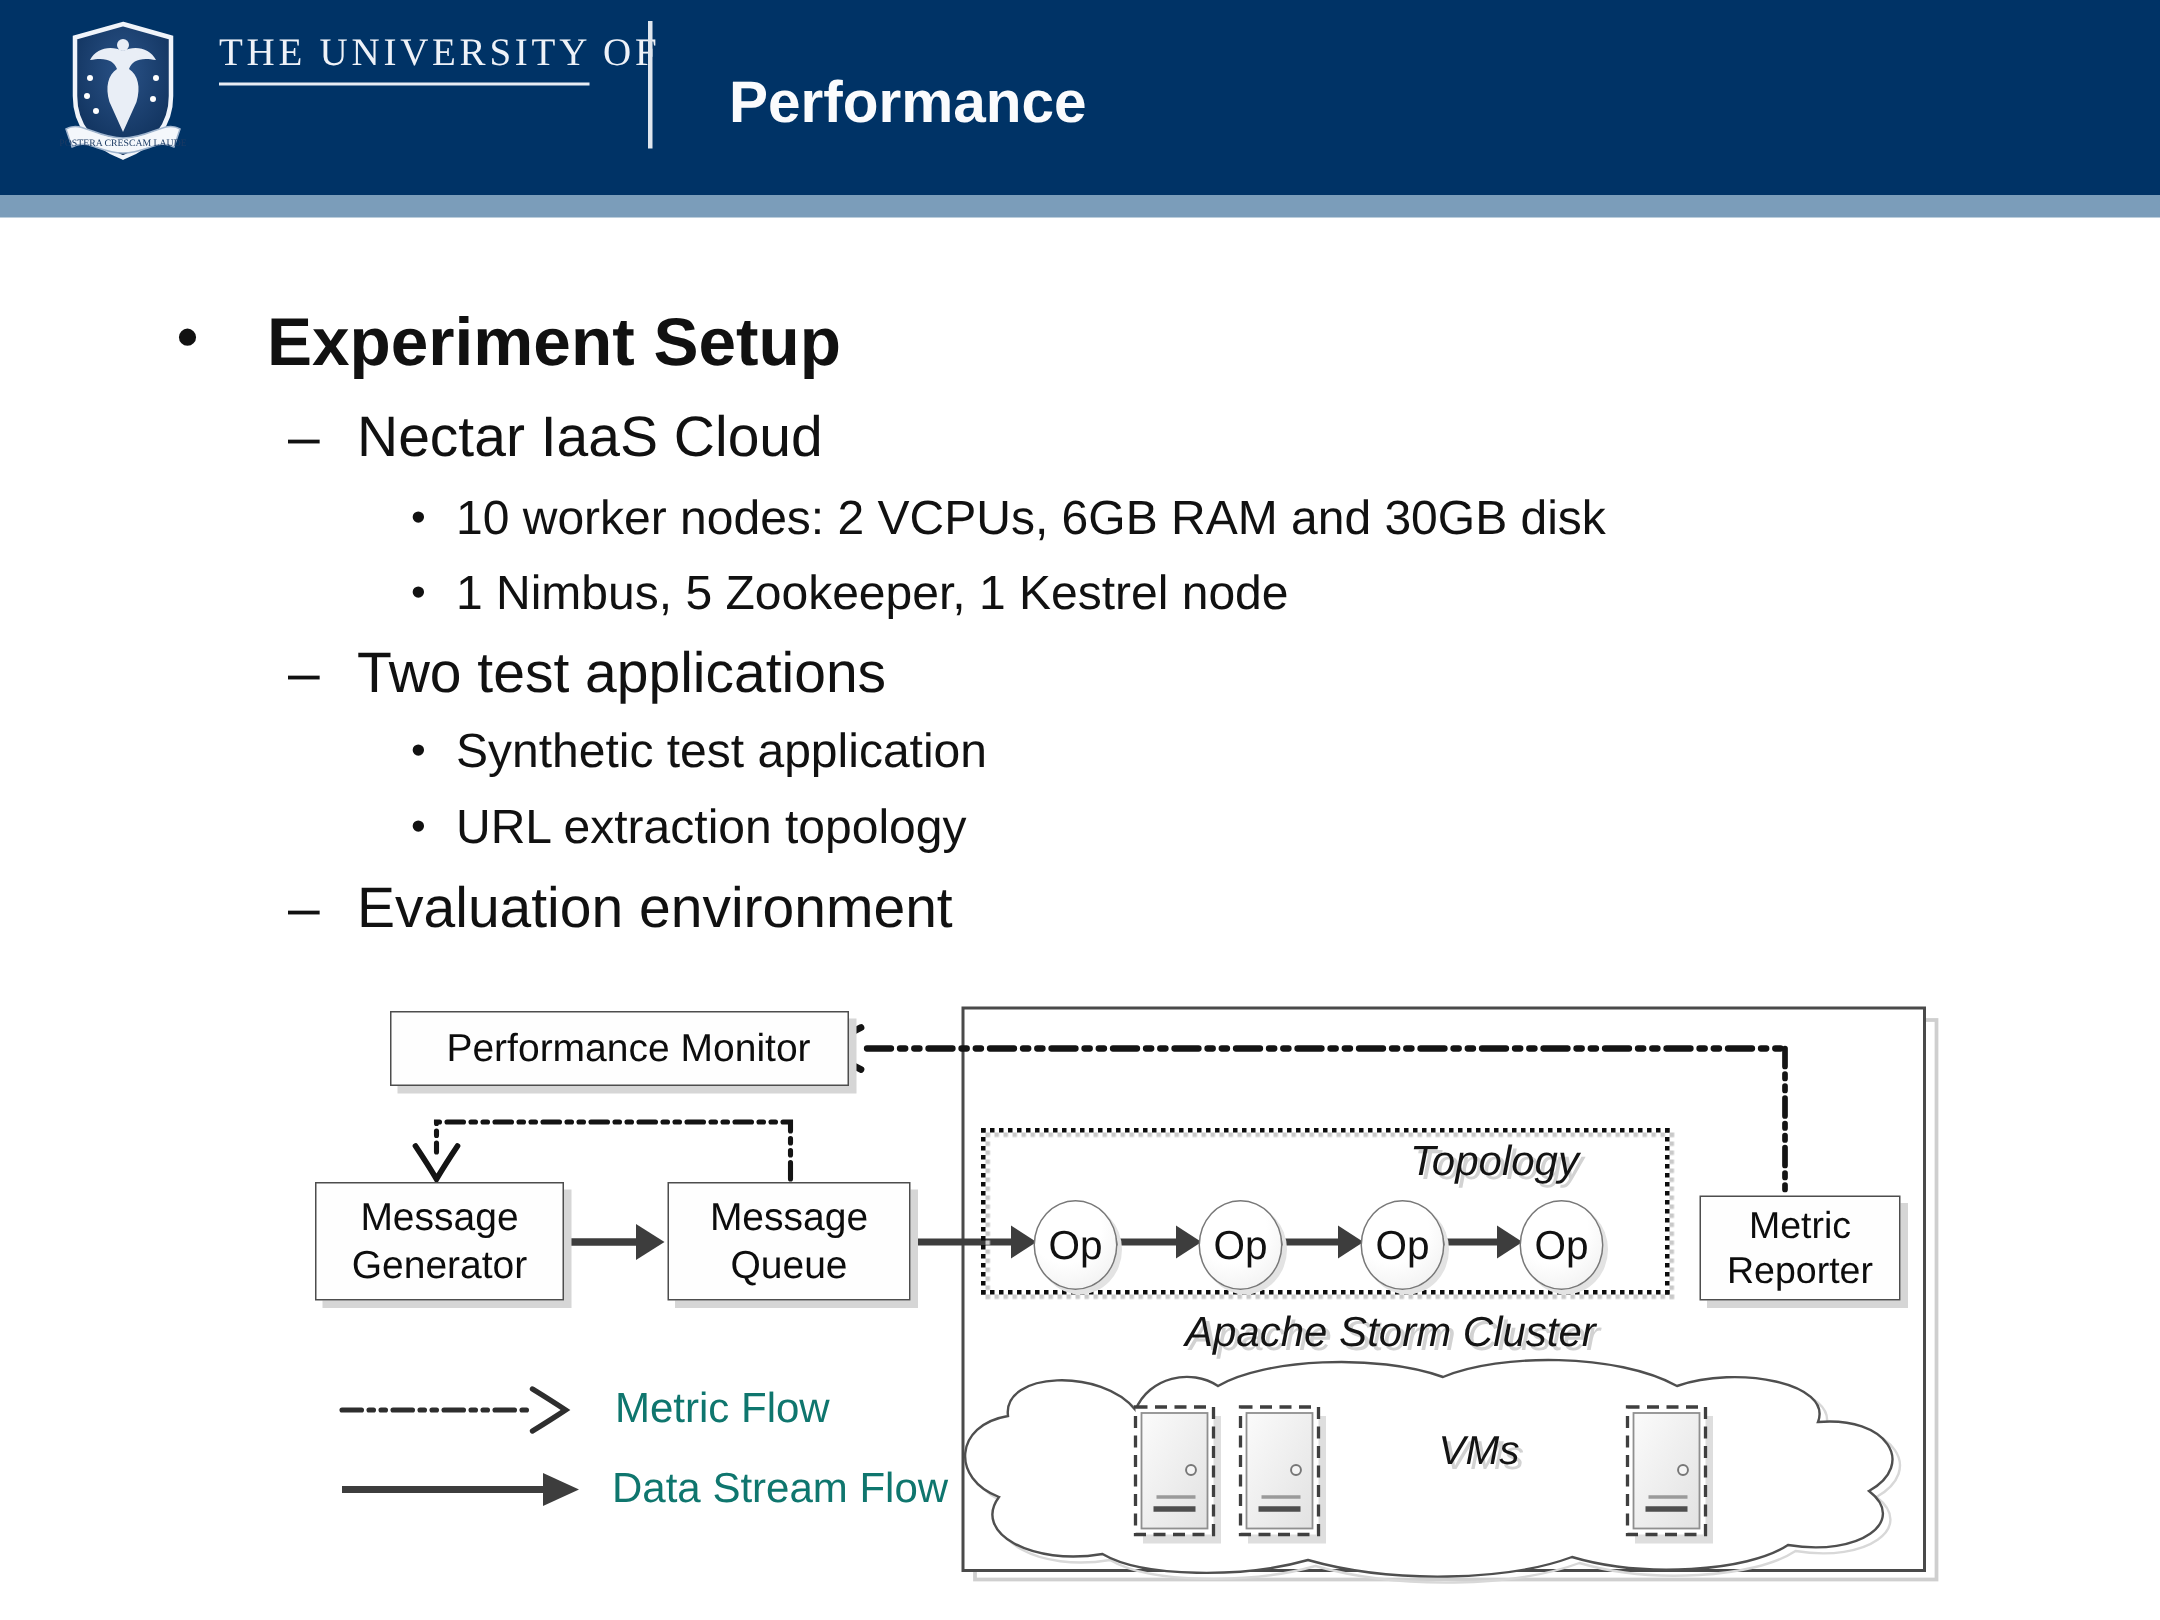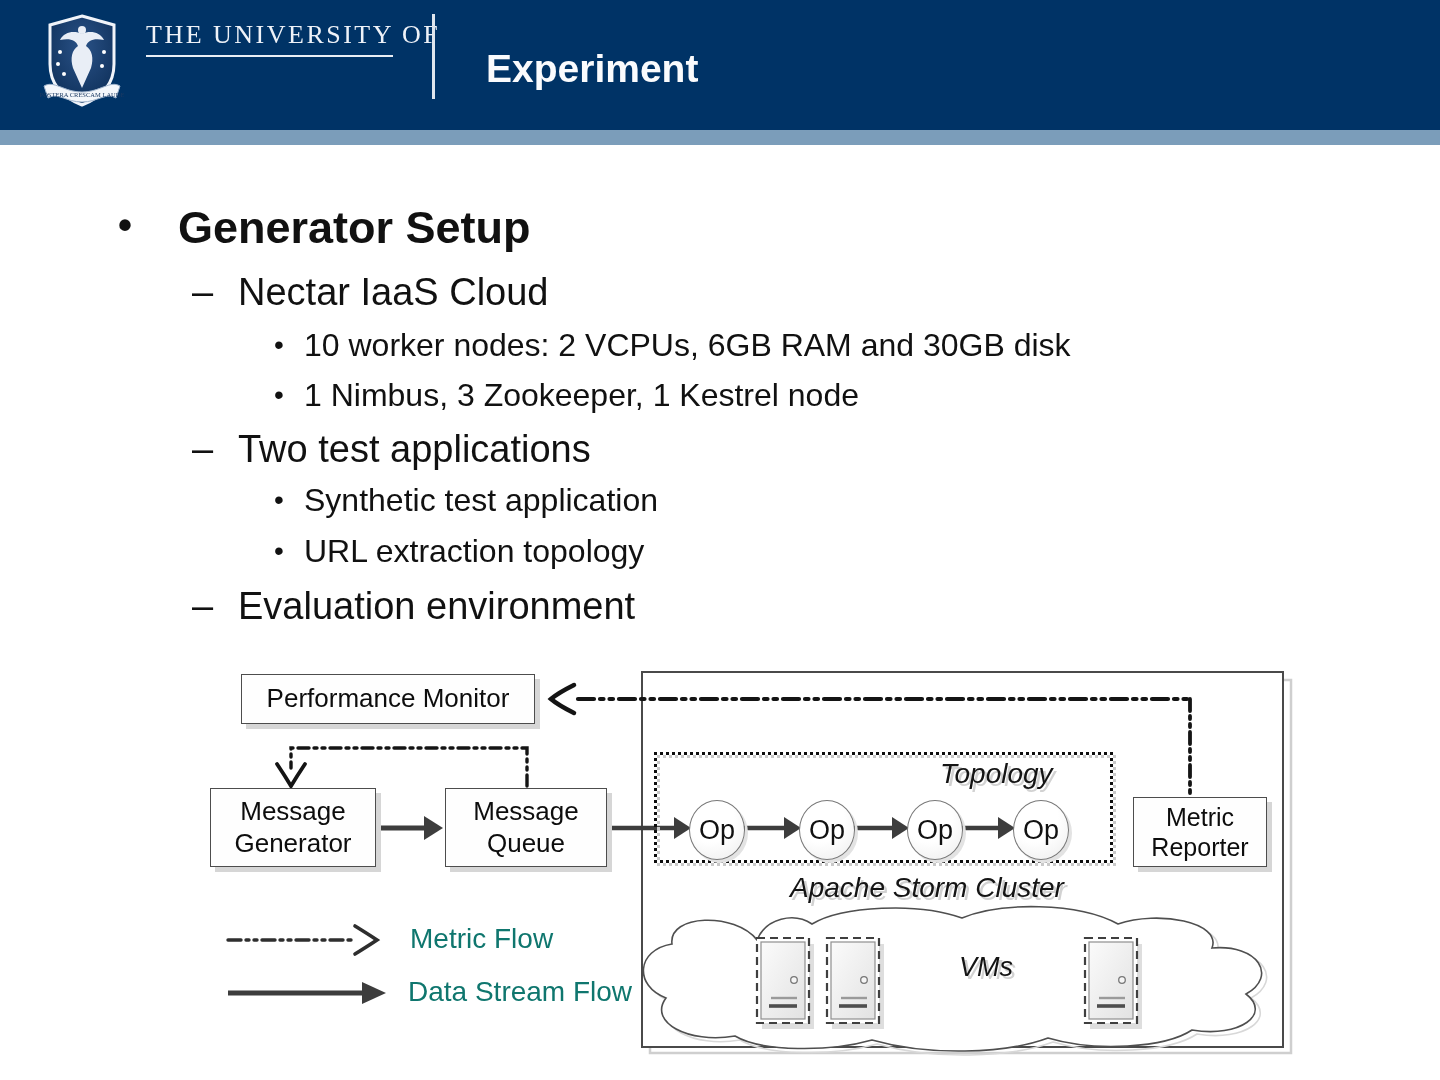--- a/index.html
+++ b/index.html
@@ -66,40 +66,40 @@
         <circle cx="64" cy="40" r="2" fill="#ffffff"></circle>
       <circle cx="62" cy="54" r="2" fill="#ffffff"></circle>
       <path d="M4 74 C14 68 24 80 42 80 C60 80 70 68 80 74 L76 86 C66 80 58 90 42 90 C26 90 18 80 8 86 Z" fill="#f4f7fb" stroke="#9fb4cd" stroke-width="1"></path>
       <text x="42" y="85" text-anchor="middle" font-size="6.5" fill="#1b3a63" font-family="Liberation Serif, serif">POSTERA CRESCAM LAUDE</text>
     </svg>
     <div class="wordmark">
       <div class="wm1">THE UNIVERSITY OF</div>
       <div class="wmrule"></div>
     </div>
     <div class="hsep"></div>
-    <div class="htitle">Experiment</div>
+    <div class="htitle">Performance</div>
   </div>
   <div class="stripe"></div>
 
   <div>
     <div class="line b1" style="top:202px">
       <span class="mk">•</span>
-      <span>Generator Setup</span>
+      <span>Experiment Setup</span>
     </div>
     <div class="line b2" style="top:270px">
       <span class="mk">–</span>
       <span>Nectar IaaS Cloud</span>
     </div>
     <div class="line b3" style="top:326px">
       <span class="mk">•</span>
       <span>10 worker nodes: 2 VCPUs, 6GB RAM and 30GB disk</span>
     </div>
     <div class="line b3" style="top:376px">
       <span class="mk">•</span>
-      <span>1 Nimbus, 3 Zookeeper, 1 Kestrel node</span>
+      <span>1 Nimbus, 5 Zookeeper, 1 Kestrel node</span>
     </div>
     <div class="line b2" style="top:427px">
       <span class="mk">–</span>
       <span>Two test applications</span>
     </div>
     <div class="line b3" style="top:481px">
       <span class="mk">•</span>
       <span>Synthetic test application</span>
     </div>
     <div class="line b3" style="top:532px">
@@ -171,21 +171,21 @@
       <g stroke="#2e2e2e" fill="none" stroke-linecap="round">
         <path d="M228 940 H352" stroke-width="3.4" stroke-dasharray="13 5 3 5 3 5"></path>
         <path d="M355 926 Q368 934 377 940 Q368 946 355 954" stroke-width="3.6"></path>
       </g>
       <g stroke="#3d3d3d" fill="#3d3d3d">
         <line x1="228" y1="993" x2="362" y2="993" stroke-width="4.8"></line>
         <polygon points="362,982 386,993 362,1004" stroke="none"></polygon>
       </g>
     </svg>
 
-    <div class="dbox" style="left:241px;top:674px;width:292px;height:48px;">Performance Monitor</div>
+    <div class="dbox" style="left:260px;top:674px;width:292px;height:48px;padding-left:12px;">Performance Monitor</div>
     <div class="dbox" style="left:210px;top:788px;width:164px;height:77px;">Message Generator</div>
     <div class="dbox" style="left:1133px;top:797px;width:132px;height:68px;font-size:25px;">Metric Reporter</div>
     <div class="dbox" style="left:445px;top:788px;width:160px;height:77px;">Message Queue</div>
 
     <div class="topobox"></div>
     <div class="op" style="left:689px;top:800px;">Op</div>
     <div class="op" style="left:799px;top:800px;">Op</div>
     <div class="op" style="left:907px;top:800px;">Op</div>
     <div class="op" style="left:1013px;top:800px;">Op</div>
 

